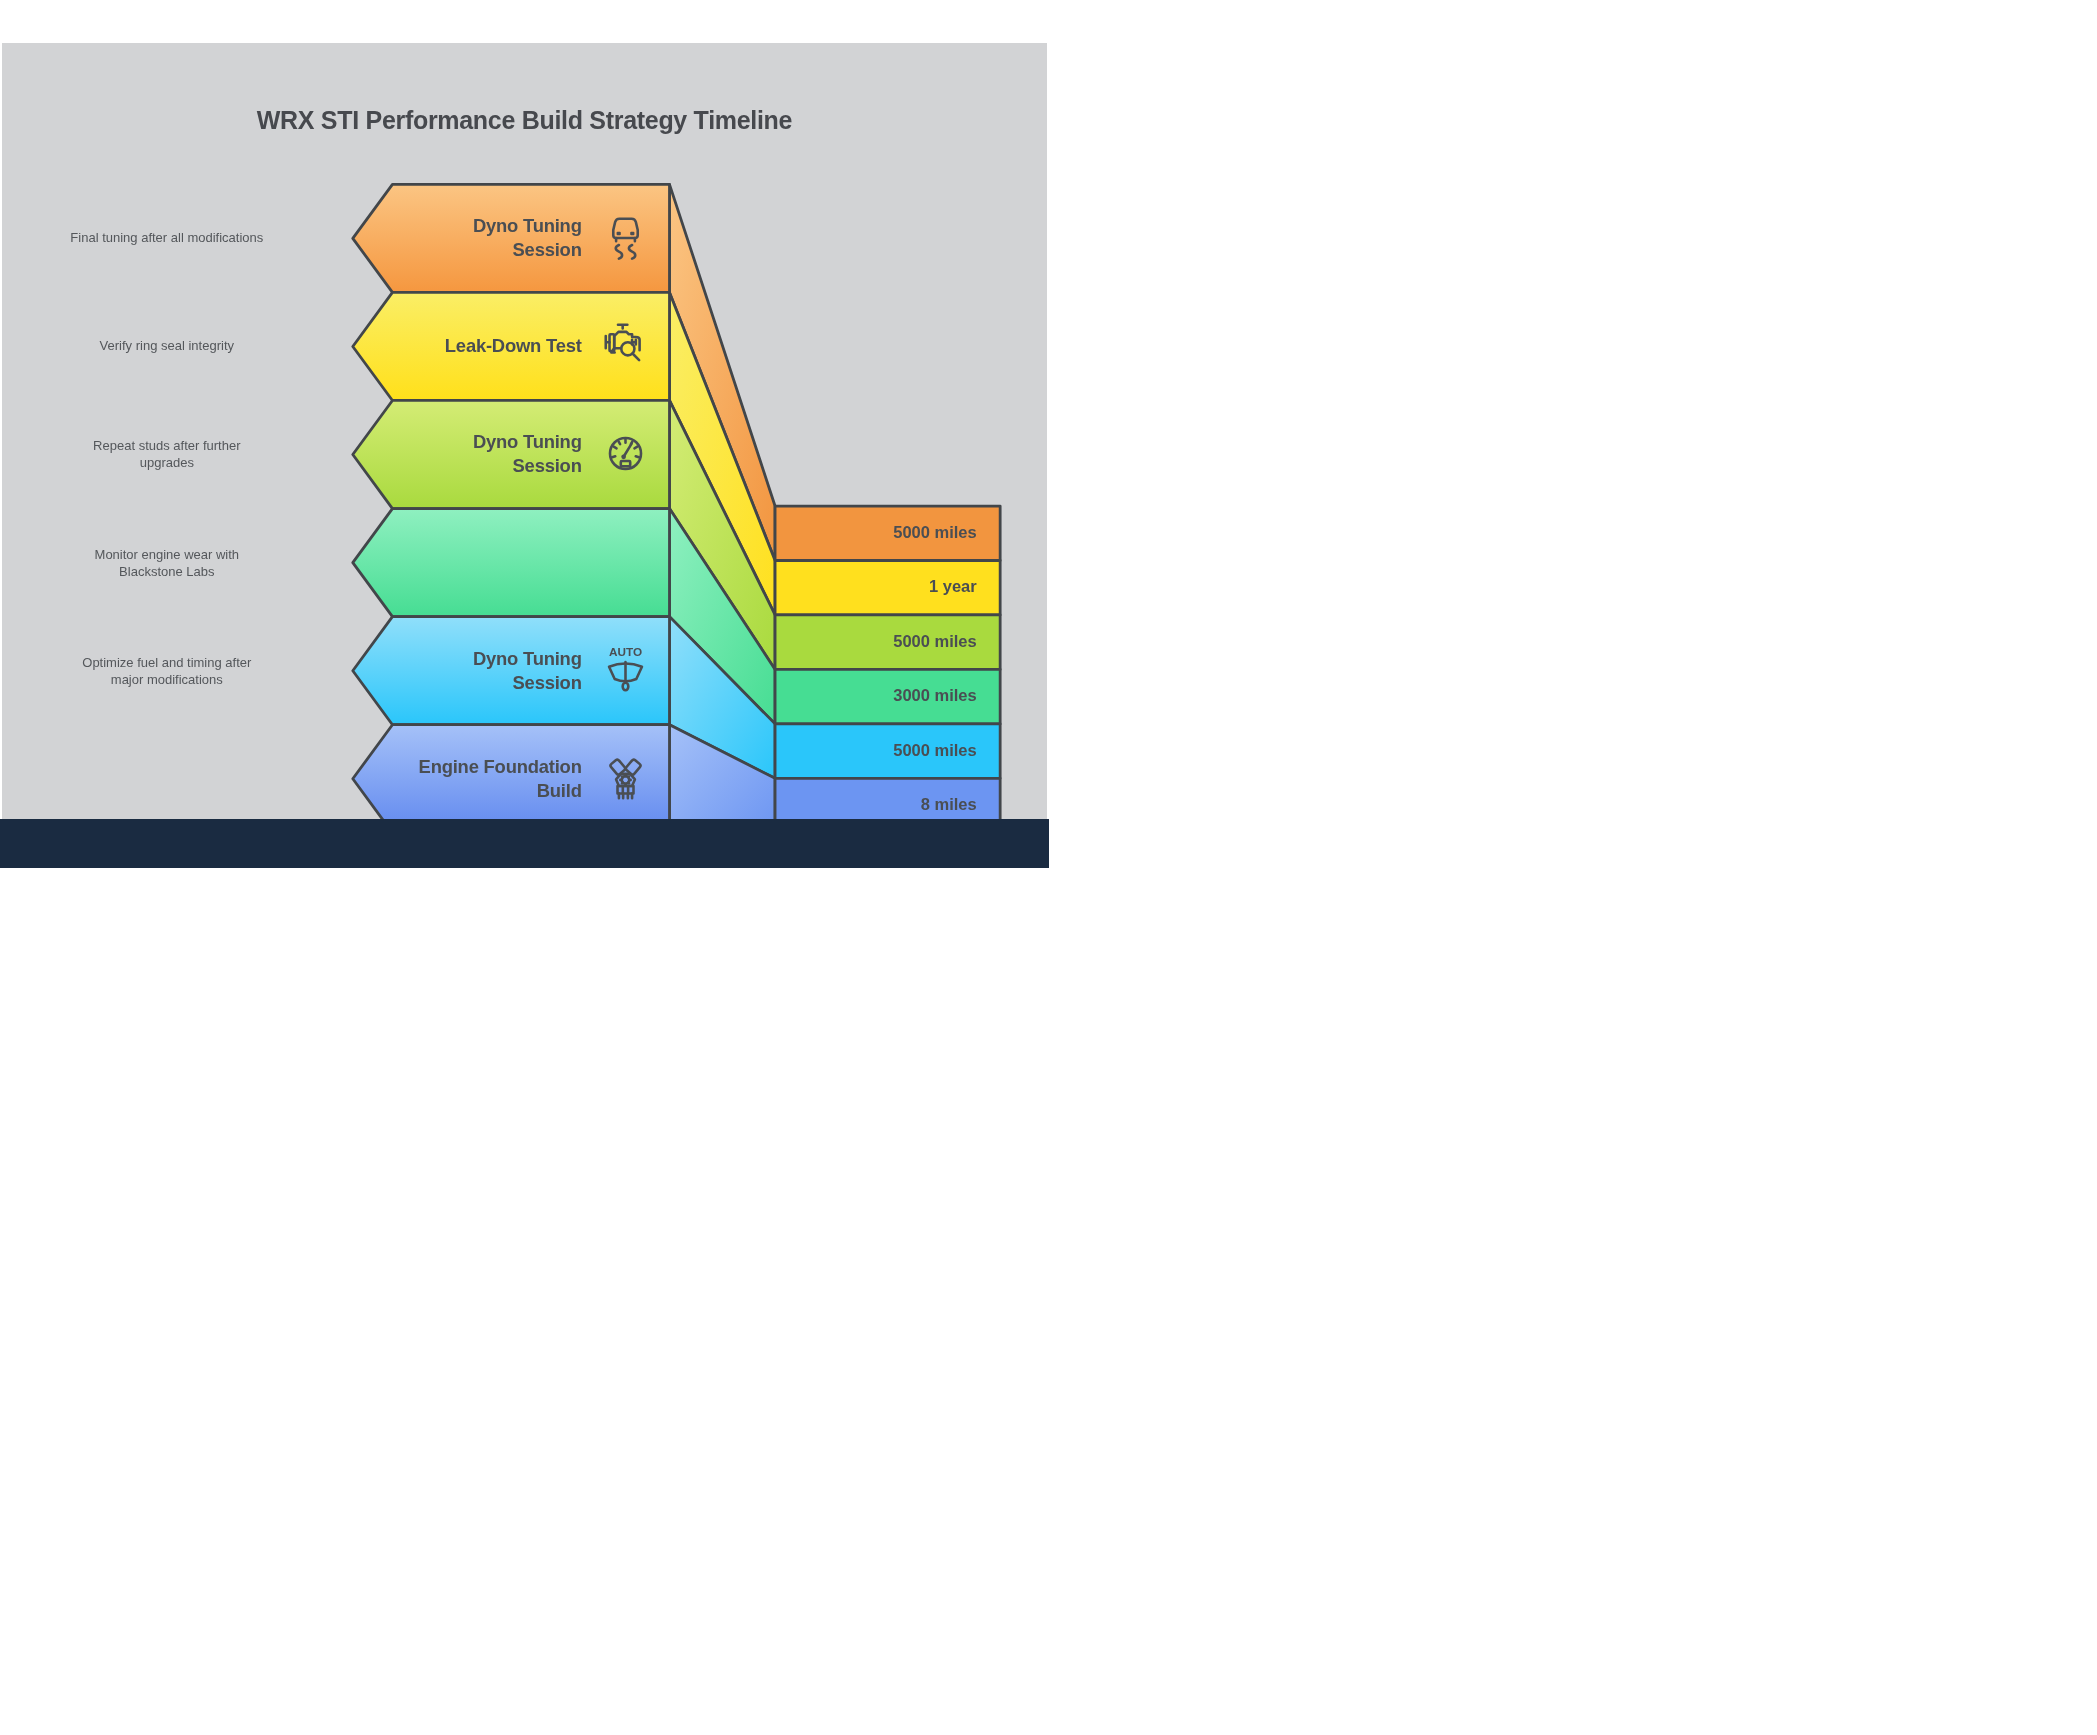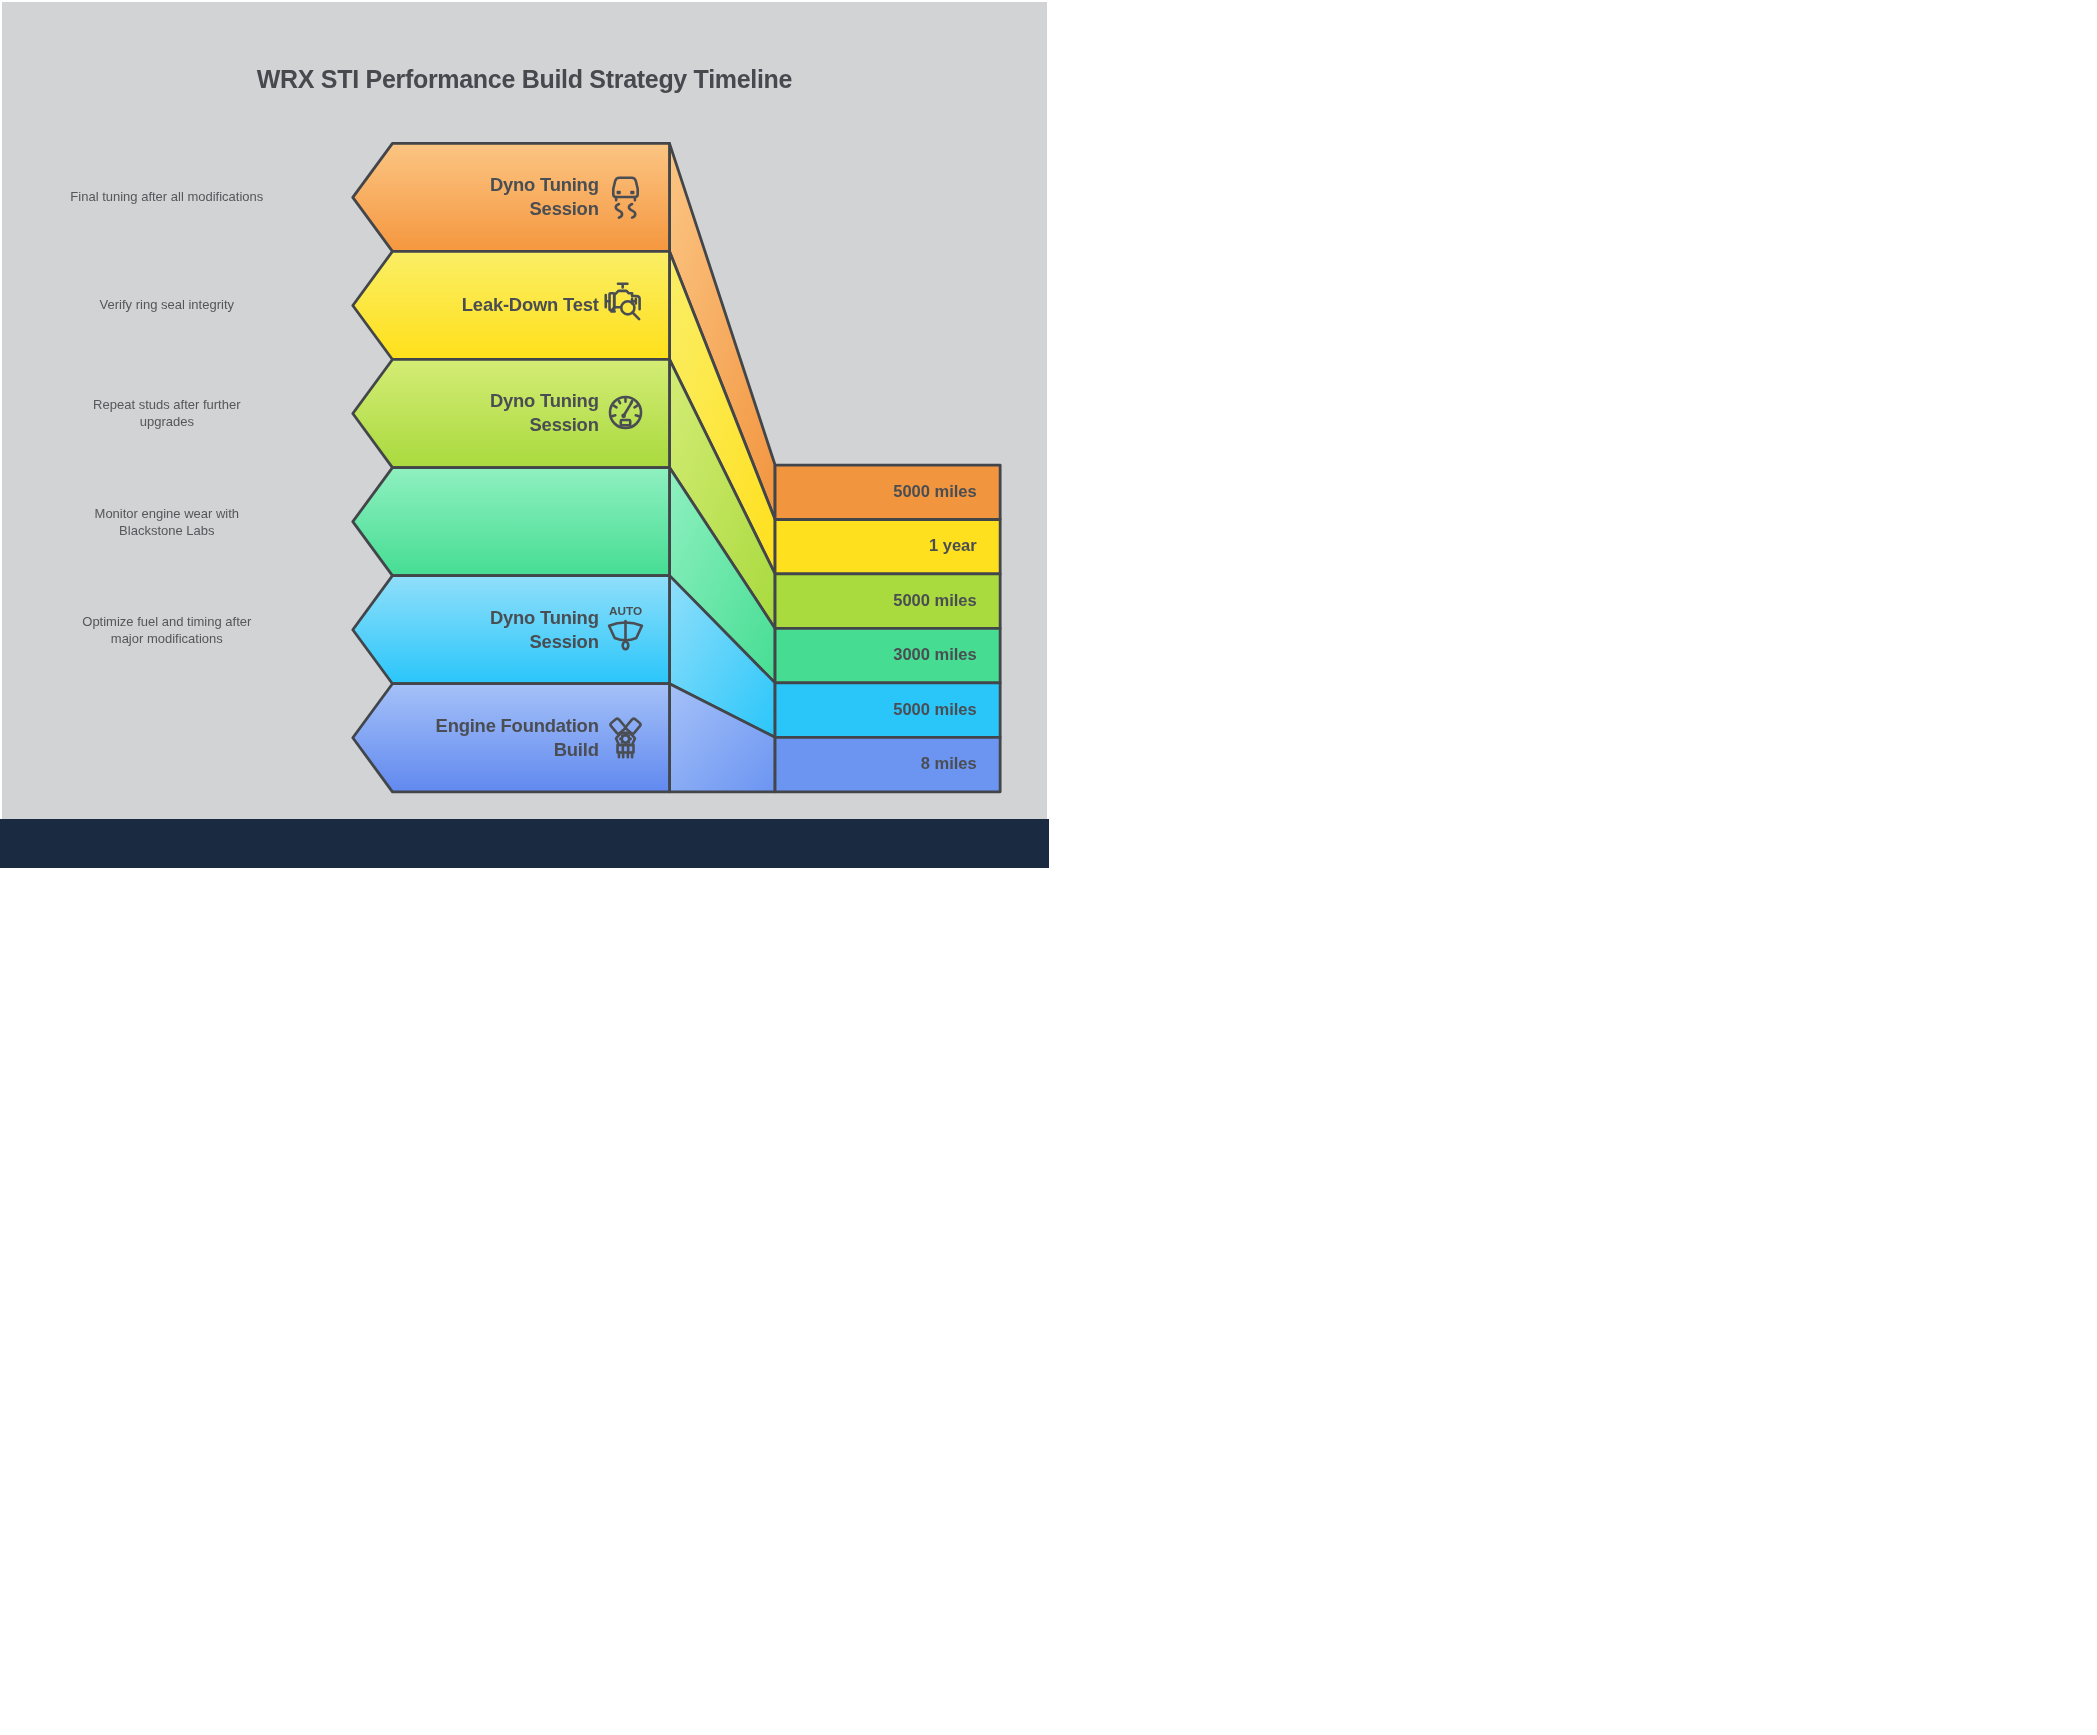--- a/index.html
+++ b/index.html
@@ -45,21 +45,21 @@
     white-space: pre-line;
   }
   .arrow-content {
     position: absolute;
     left: 390px;
     width: 257px;
     height: 108px;
     display: flex;
     align-items: center;
     justify-content: flex-end;
-    gap: 3px;
+    gap: 20px;
   }
   .arrow-title {
     font-size: 18.4px;
     font-weight: 700;
     line-height: 1.28;
     letter-spacing: -0.2px;
     text-align: right;
     color: var(--ink, #4a4e53);
     white-space: pre-line;
   }
@@ -96,21 +96,21 @@
   }
   .footer-bar {
     position: absolute;
     left: 0; right: 0;
     top: 819px; height: 49px;
   }
 </style>
 </head>
 <body style="--border: #42464a; --ink: #4a4e53; --label: #54575b;">
 
-<div class="stage" style="background-color: rgb(210, 211, 213);">
+<div class="stage" style="background-color: rgb(210, 211, 213); margin-top: 41px;">
 
   <div class="page-title">WRX STI Performance Build Strategy Timeline</div>
 
   <svg class="diagram" viewBox="0 0 1878 1554">
     <defs>
       <linearGradient id="gA0" x1="0" y1="0" x2="0" y2="1">
         <stop offset="0" stop-color="#fbc583"></stop>
         <stop offset="1" stop-color="#f5973f"></stop>
       </linearGradient>
       <linearGradient id="gA1" x1="0" y1="0" x2="0" y2="1">

